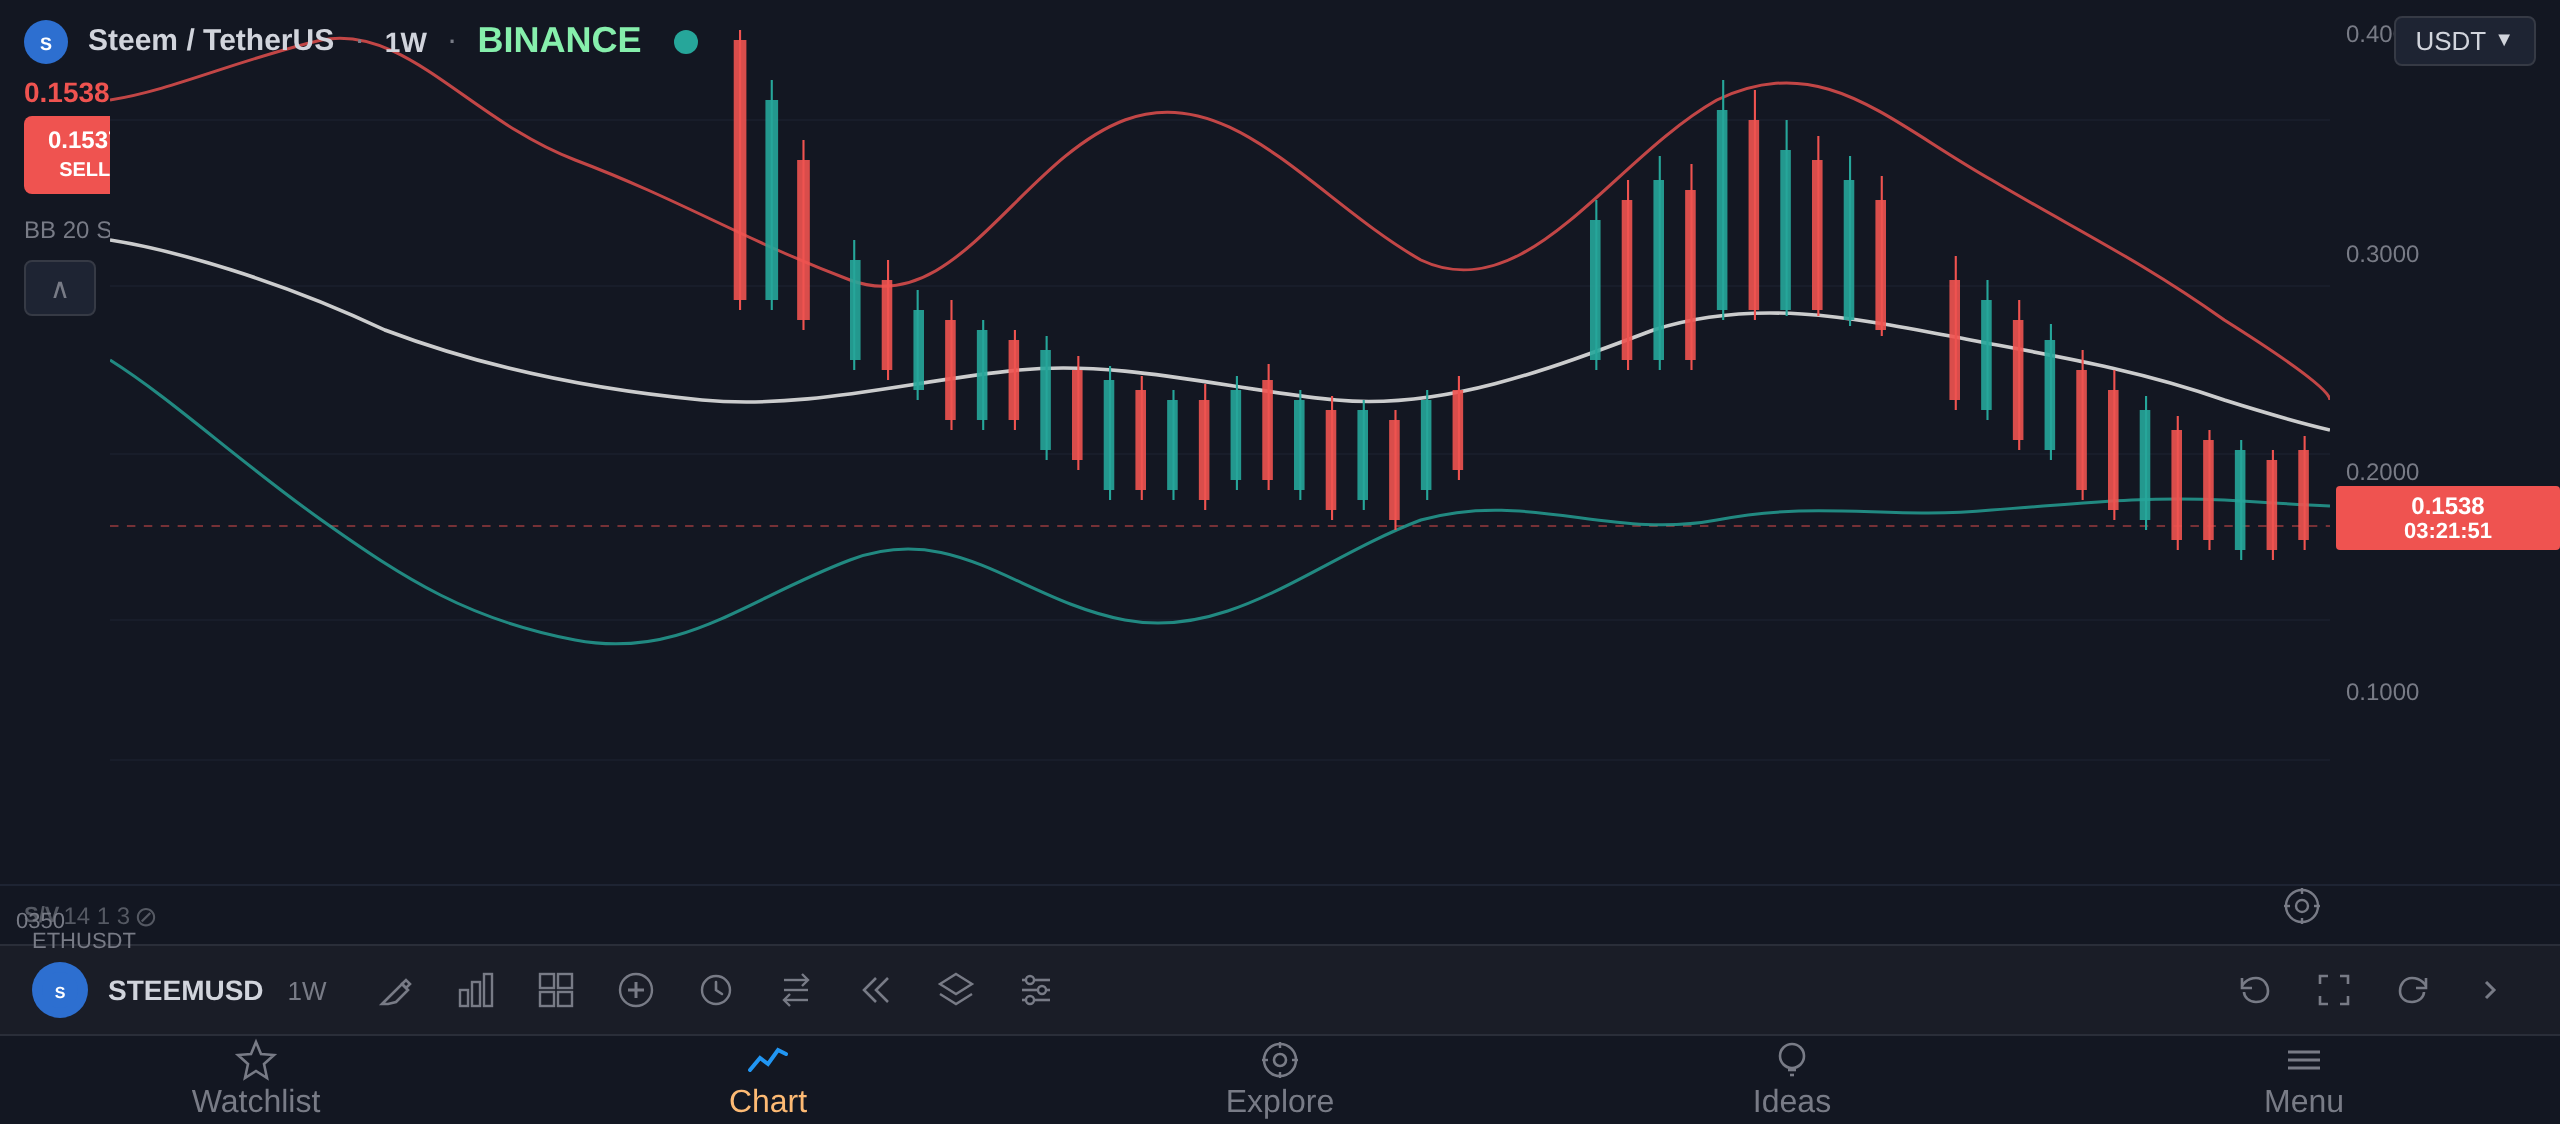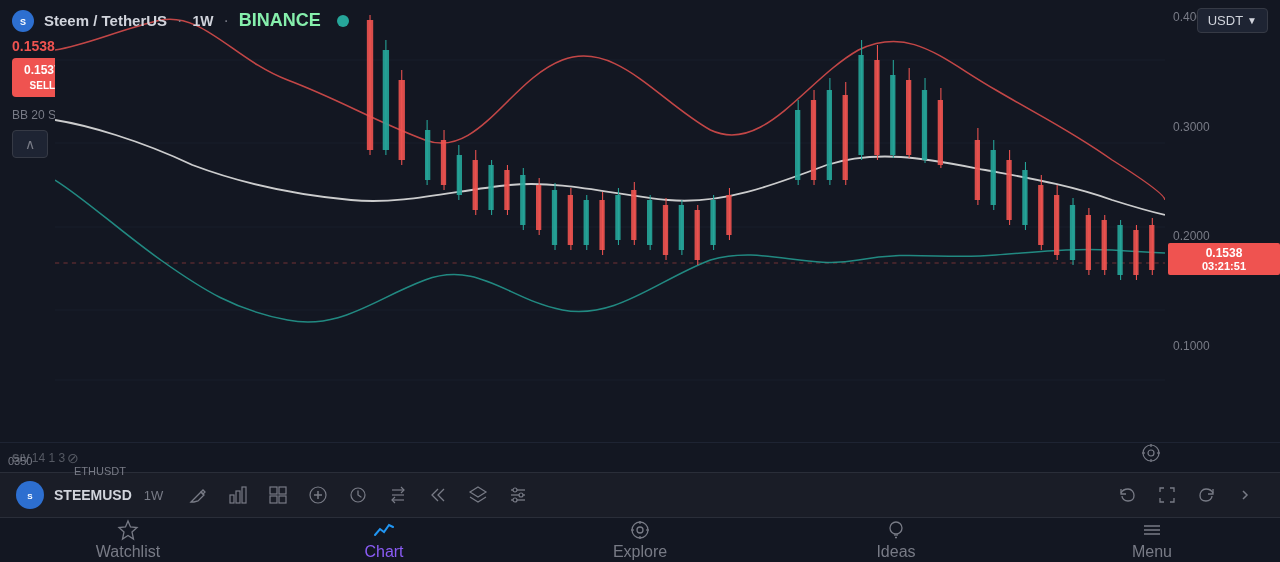--- a/index.html
+++ b/index.html
@@ -279,21 +279,21 @@
       align-items: center;
       justify-content: center;
       cursor: pointer;
       color: #787b86;
       font-size: 16px;
       gap: 2px;
       height: 100%;
       transition: color 0.15s;
     }
     .nav-item.active {
-      color: #8b5cf6;
+      color: #fdba74;
     }
 
     .more-indicator {
       position: absolute;
       right: 115px;
       bottom: 95px;
       width: 28px;
       height: 28px;
       display: flex;
       align-items: center;
@@ -656,21 +656,21 @@
   <div class="toolbar-icon">
     <svg width="16" height="20" viewBox="0 0 16 20" fill="none">
       <polyline points="4,6 8,10 4,14" stroke="#787b86" stroke-width="1.5" fill="none"></polyline>
     </svg>
   </div>
 </div>
 
 <div style="position:absolute;bottom:45px;left:0;right:0;height:0;overflow:visible;">
   <div style="position:absolute;bottom:0;left:0;right:0;height:1px;"></div>
 </div>
-<div style="position:absolute;bottom:83px;left:0;width:200px;padding:2px 16px;font-size:11px;color:#787b86;text-align:center;">
+<div style="position:absolute;bottom:83px;left:0;width:200px;padding:2px 16px;font-size:11px;color:#787b86;">
   ETHUSDT
 </div>
 <div style="position:absolute;bottom:93px;left:0;width:200px;padding:2px 8px;font-size:11px;color:#787b86;">
   0350
 </div>
 
 <div class="bottom-nav">
 
   <div class="nav-item">
     <svg width="22" height="22" viewBox="0 0 22 22" fill="none">

